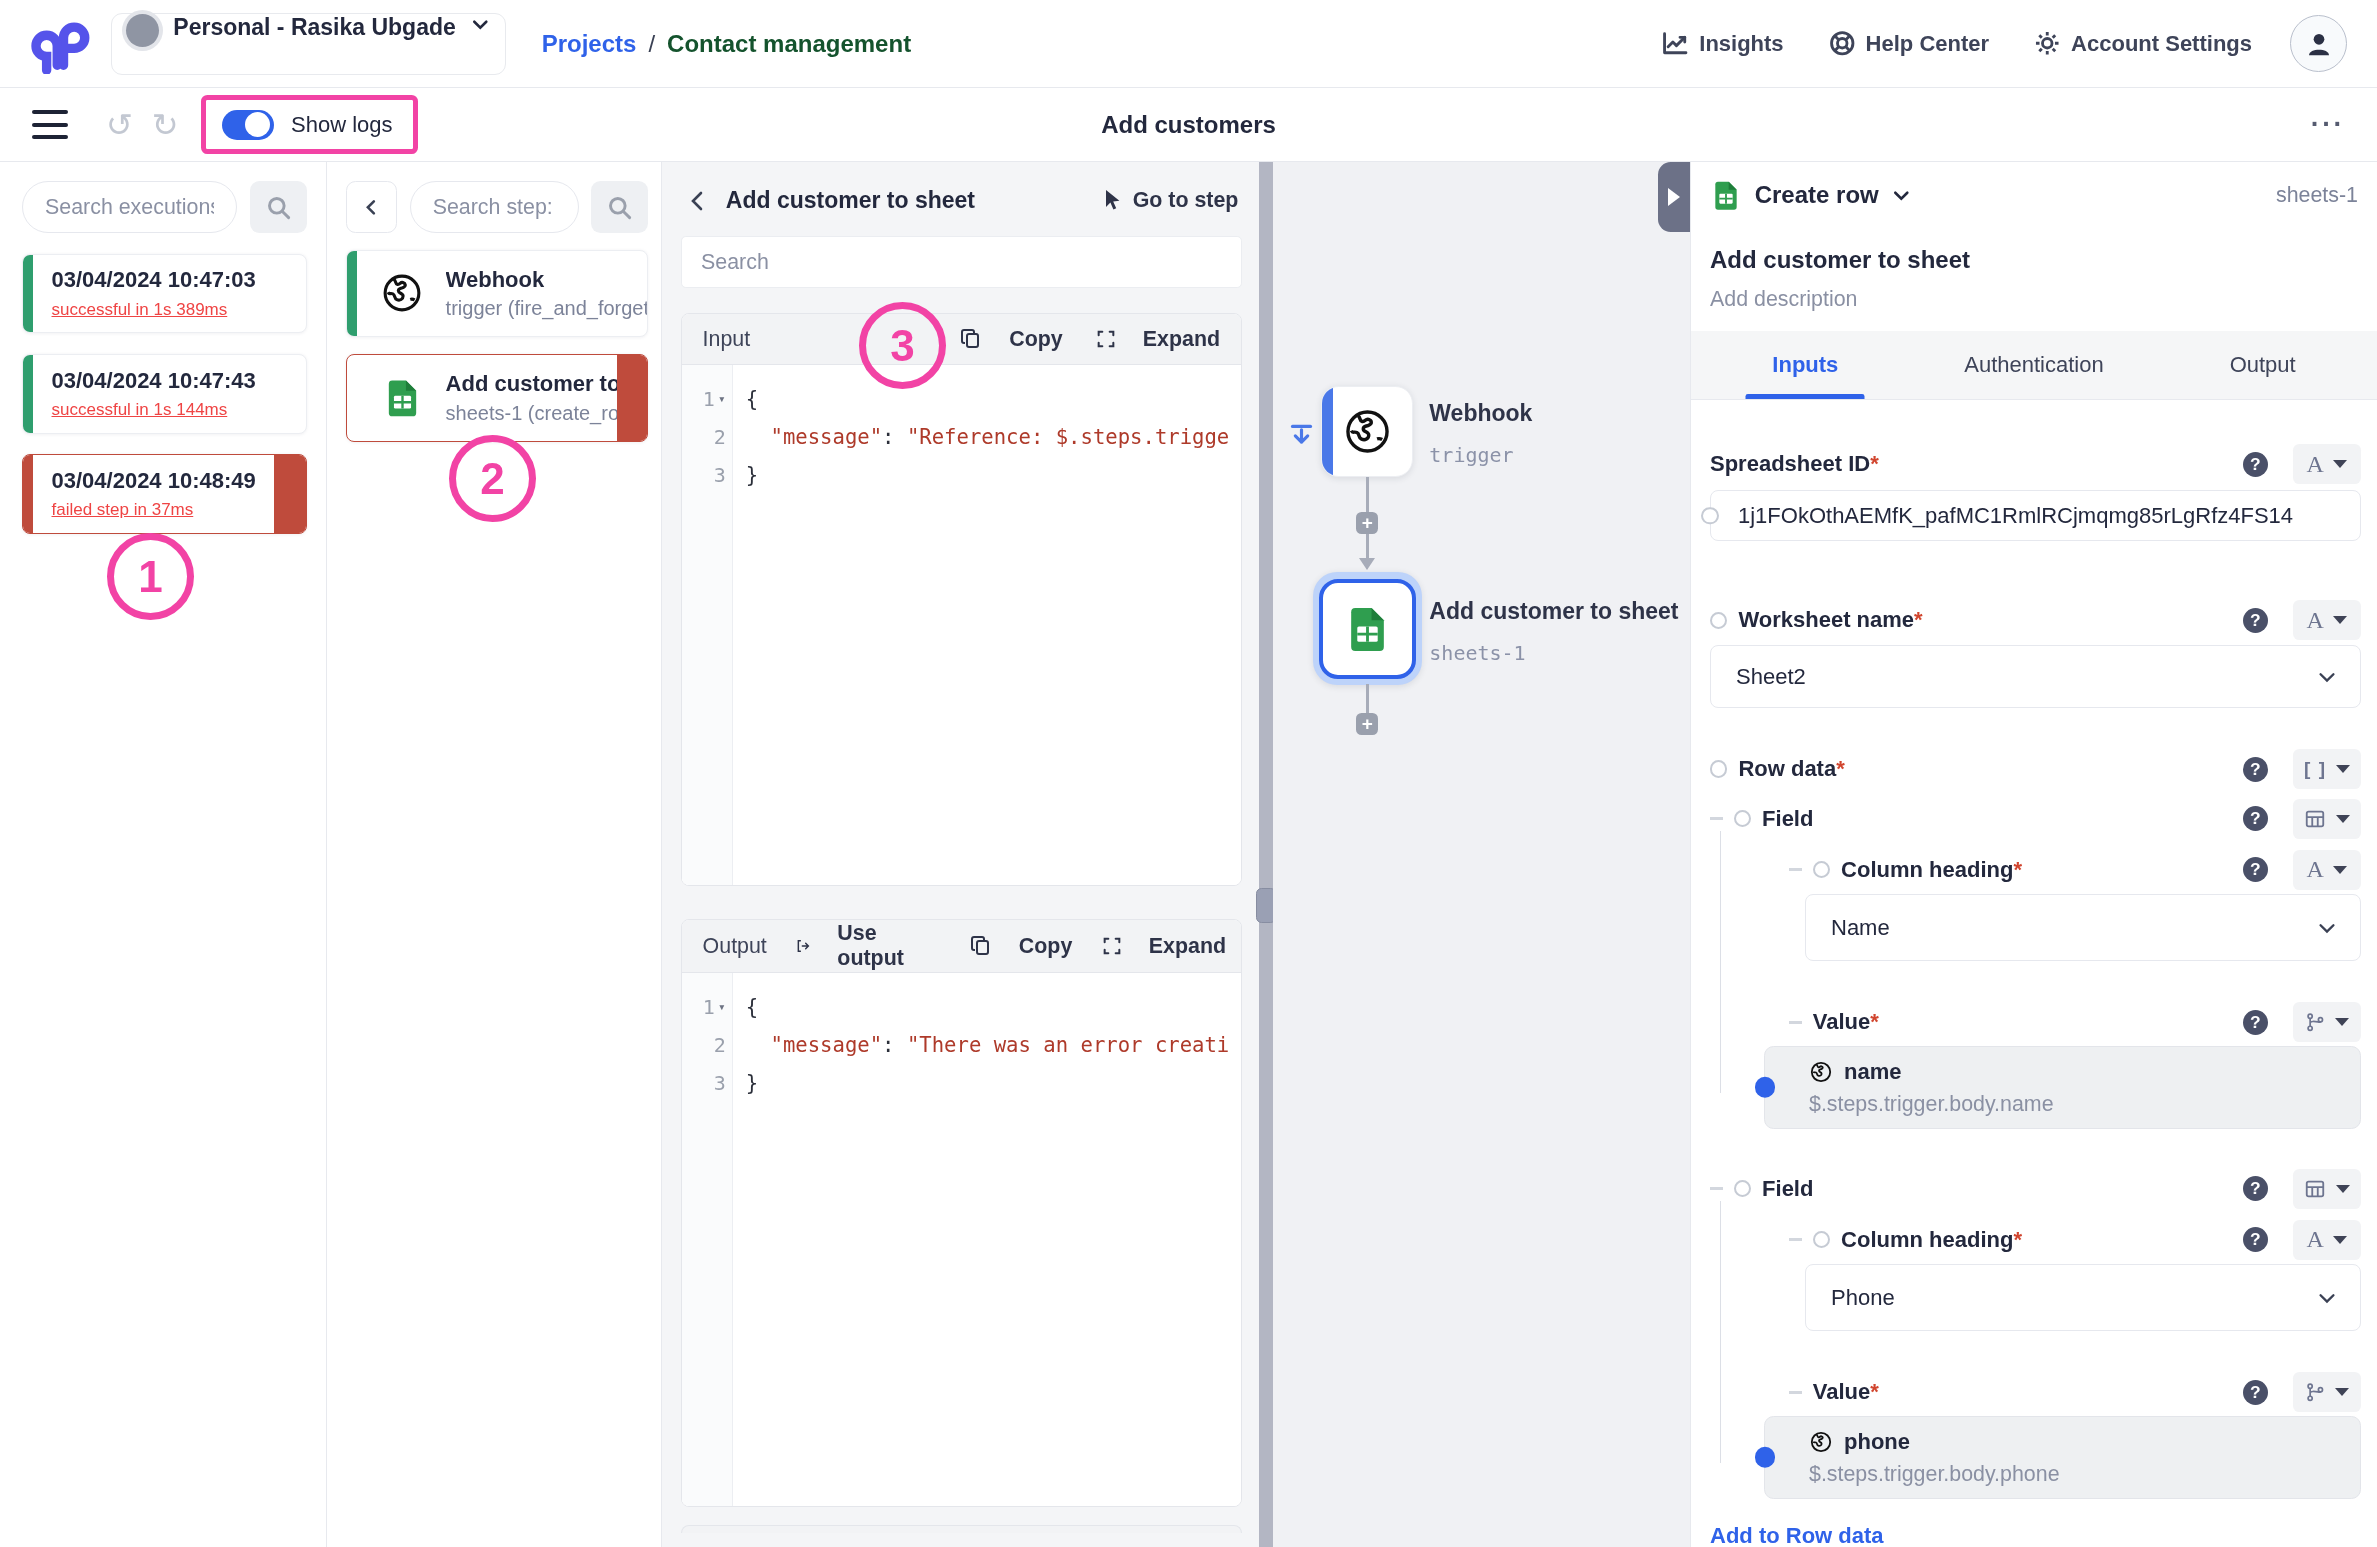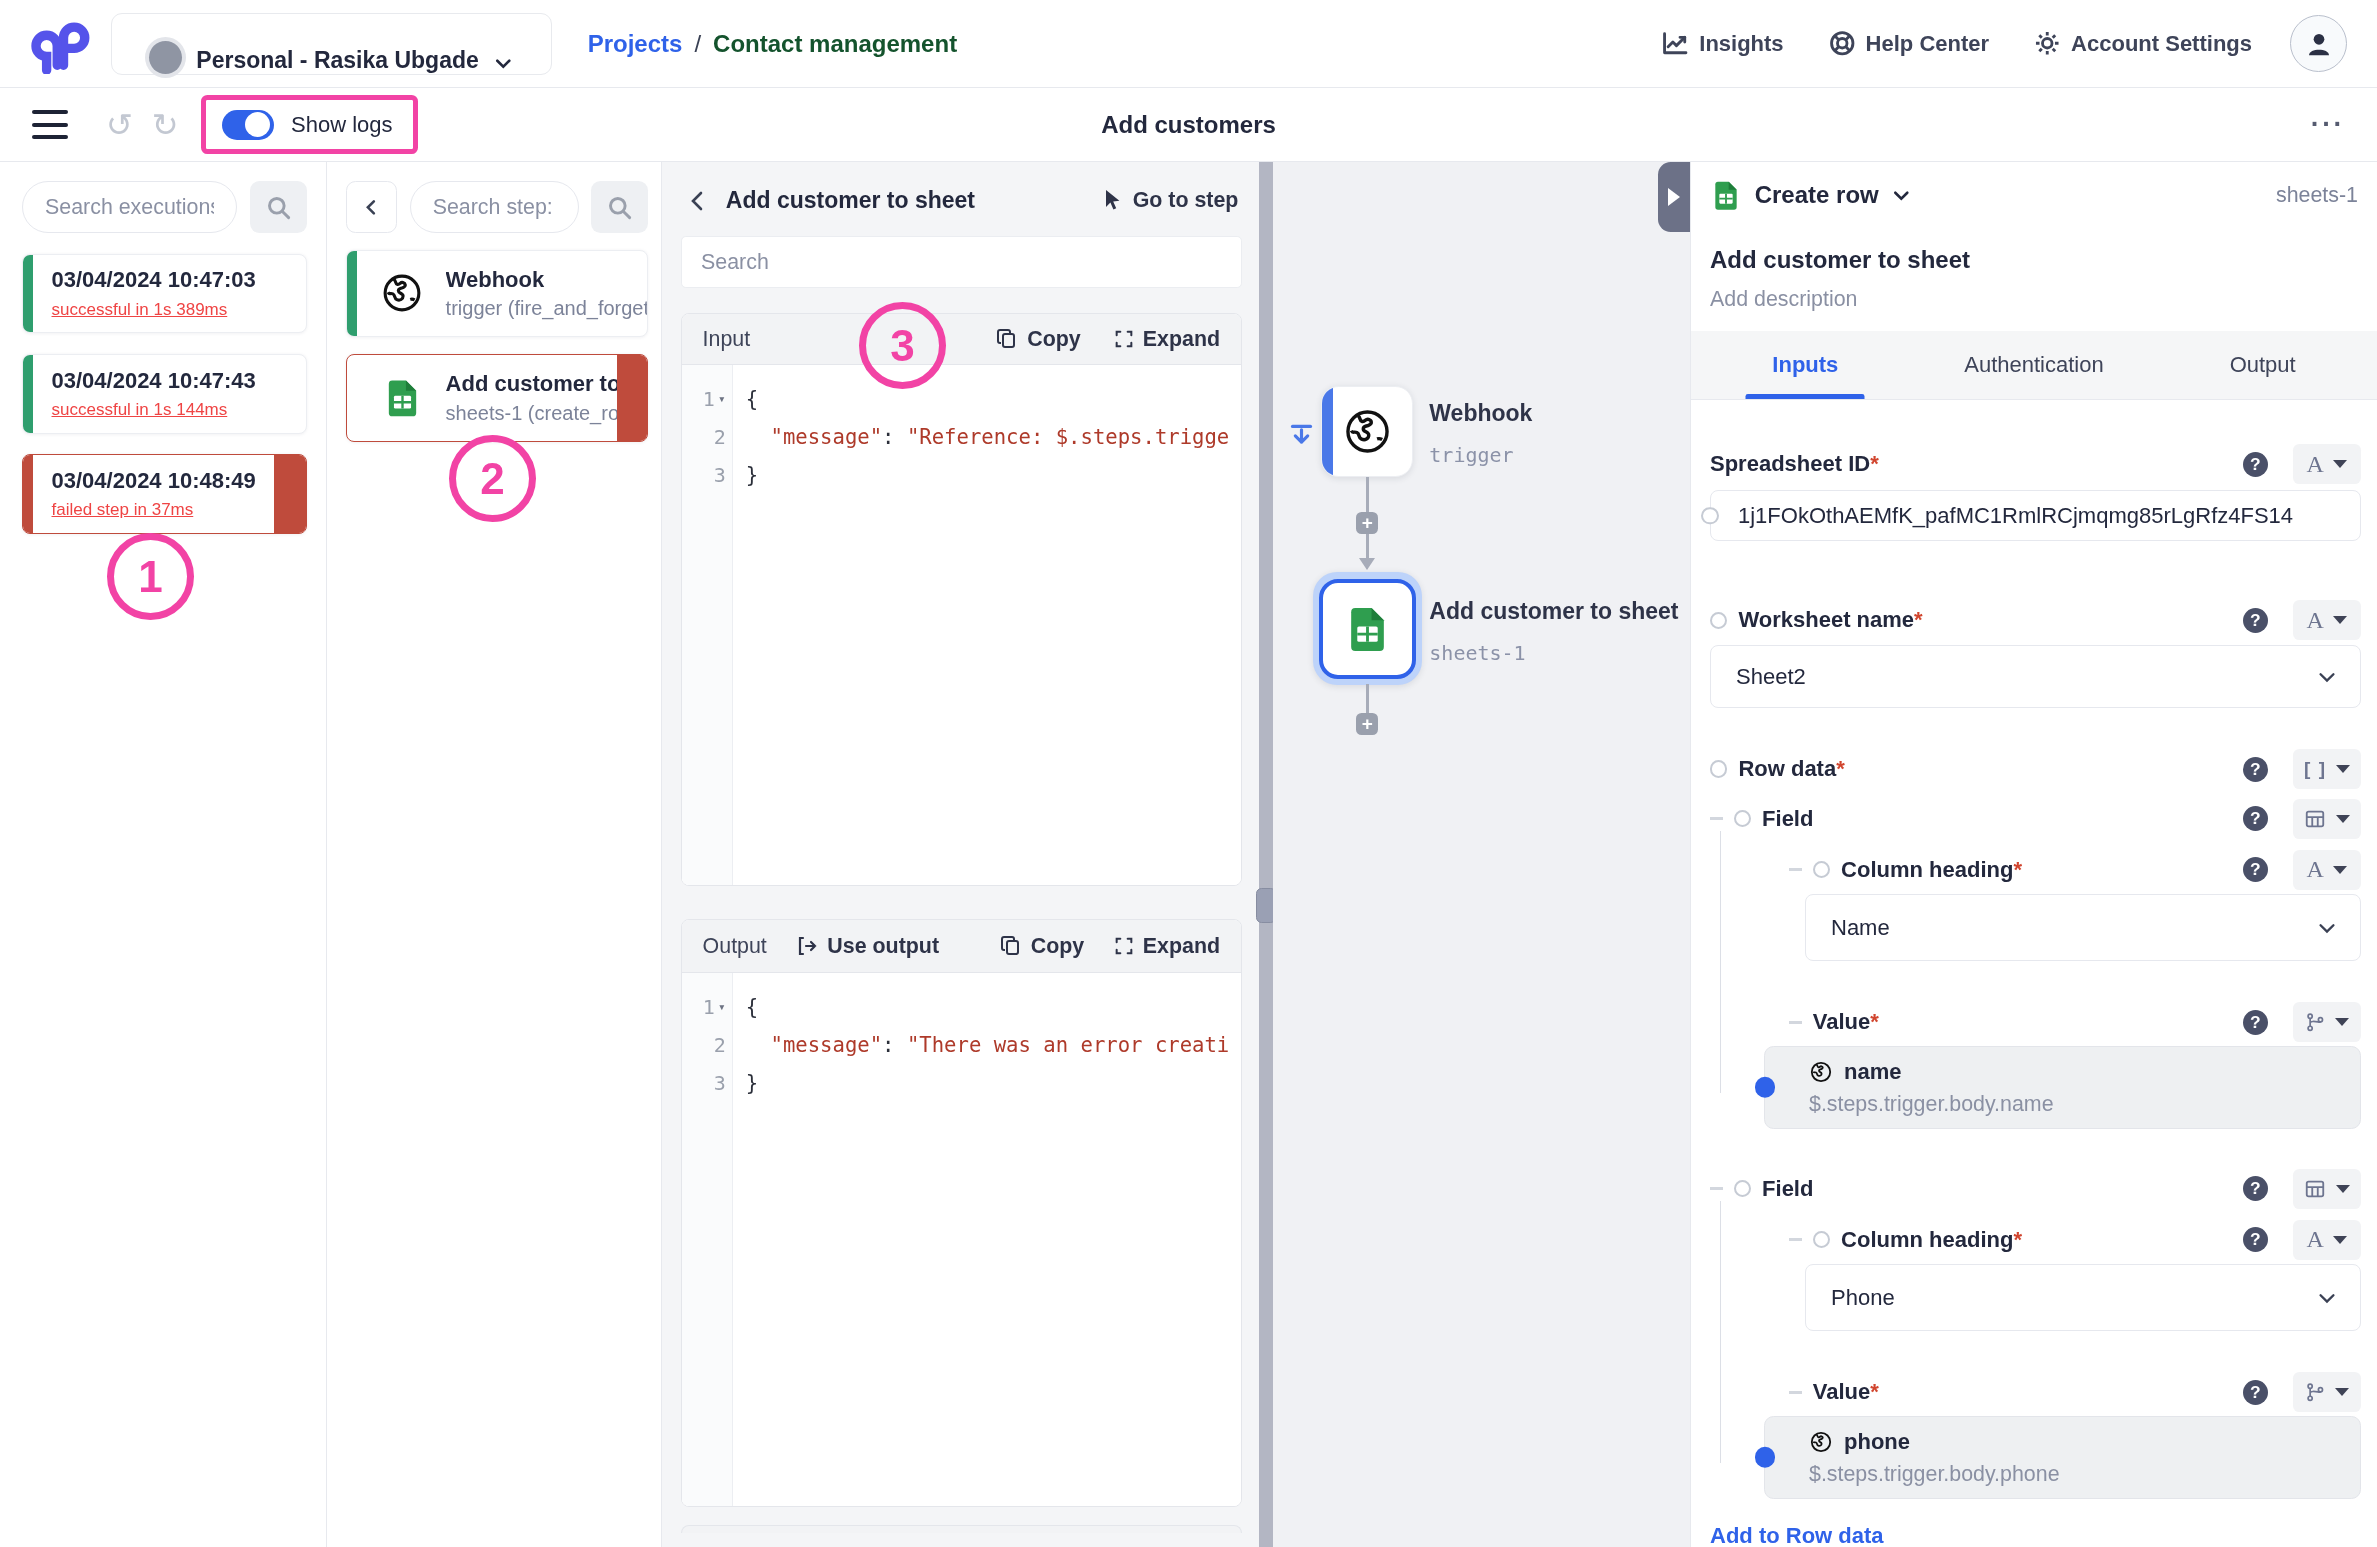--- a/index.html
+++ b/index.html
@@ -3,21 +3,21 @@
 <meta charset="utf-8">
 <style>
   * { margin:0; padding:0; box-sizing:border-box; }
   html,body { width:2377px; height:1548px; }
   body { font-family:"Liberation Sans", sans-serif; color:#272c41; background:#fff; }
   .app { position:relative; width:2377px; height:1548px; overflow:hidden; background:#fff; }
 
   
   .topbar { height:88px; display:flex; align-items:center; padding:0 30px 0 24px; border-bottom:1.6px solid #e7e9ee; background:#fff; }
   .logo { width:68px; height:63px; display:flex; align-items:center; justify-content:center; }
-  .ws-pill { margin-left:19px; height:62px; border:1.6px solid #e8eaee; border-radius:11px; display:flex; align-items:flex-end; gap:14.3px; padding:0 37px; background:#fff; cursor:pointer; }
+  .ws-pill { margin-left:19px; height:62px; border:1.6px solid #e8eaee; border-radius:11px; display:flex; align-items:flex-start; gap:14.3px; padding:0 14px; background:#fff; cursor:pointer; }
   .ws-avatar { width:33px; height:33px; border-radius:50%; background:#8f95a3; box-shadow:0 0 0 4px #e3e5ea; }
   .ws-name { font-size:23px; font-weight:bold; color:#23283d; }
   .crumb { margin-left:36px; display:flex; align-items:center; gap:12px; font-size:24px; }
   .crumb .link { color:#2f62e9; font-weight:bold; cursor:pointer; }
   .crumb .sep { color:#3a4154; }
   .crumb .cur { color:#14532d; font-weight:bold; }
   .top-spacer { flex:1; }
   .top-item { display:flex; align-items:center; gap:9.5px; font-size:22px; font-weight:bold; color:#3e4459; margin-left:44px; cursor:pointer; }
   .top-item svg { display:block; }
   .top-avatar { margin-left:38px; width:57px; height:57px; border-radius:50%; border:1.6px solid #b9bfcc; background:#f8fafc; display:flex; align-items:center; justify-content:center; cursor:pointer; }
@@ -75,21 +75,21 @@
 
   
   .d-head { display:flex; align-items:center; gap:16px; padding:6.3px 3.2px 0 4.8px; }
   .d-back { color:#3a4154; cursor:pointer; display:flex; }
   .d-title { font-size:23px; font-weight:bold; color:#23283d; }
   .d-goto { margin-left:auto; display:flex; gap:9.5px; font-size:21.4px; font-weight:bold; color:#2e3348; cursor:pointer; }
   .plain-input { margin-top:22px; width:100%; height:52px; background:#fff; border:0.8px solid #ebedf1; border-radius:4.8px; padding:0 19px; font-size:21.4px; color:#3a4154; outline:none; font-family:"Liberation Sans",sans-serif; }
   .code-sec { margin-top:25px; border:1.6px solid #e4e6eb; border-radius:8px; background:#fff; overflow:hidden; }
   .cs-head { height:51px; background:#f2f3f5; border-bottom:1.6px solid #e4e6eb; display:flex; align-items:center; padding:0 20.6px; gap:32px; }
   .cs-label { font-size:21.4px; color:#3e4459; }
-  .cs-btn { display:flex; align-items:center; gap:8px; font-size:21.4px; font-weight:bold; color:#2e3348; cursor:pointer; }
+  .cs-btn { display:flex; align-items:center; gap:26px; font-size:21.4px; font-weight:bold; color:#2e3348; cursor:pointer; }
   .cs-spacer { flex:1; }
   .cs-body { display:flex; background:#fff; }
   .gutter { width:51px; background:#fafbfc; border-right:1.6px solid #eceef2; padding-top:14.3px; }
   .gut-line { height:38px; display:flex; align-items:center; justify-content:flex-end; padding-right:6.3px; font-family:"DejaVu Sans Mono", monospace; font-size:20px; color:#9aa0ac; gap:3.2px; }
   .gut-line .fold { font-size:12.7px; color:#6d7383; }
   .code-pane { flex:1; padding:14.3px 0 0 12.7px; overflow:hidden; }
   .code-line { height:38px; line-height:38px; font-family:"DejaVu Sans Mono", monospace; font-size:20.6px; color:#2b2f3a; white-space:nowrap; }
   .code-line .str { color:#ae3a2a; }
   .next-sliver { margin-top:17.4px; height:8px; border:1.6px solid #e4e6eb; border-bottom:none; border-radius:8px 8px 0 0; background:#f2f3f5; }
 

